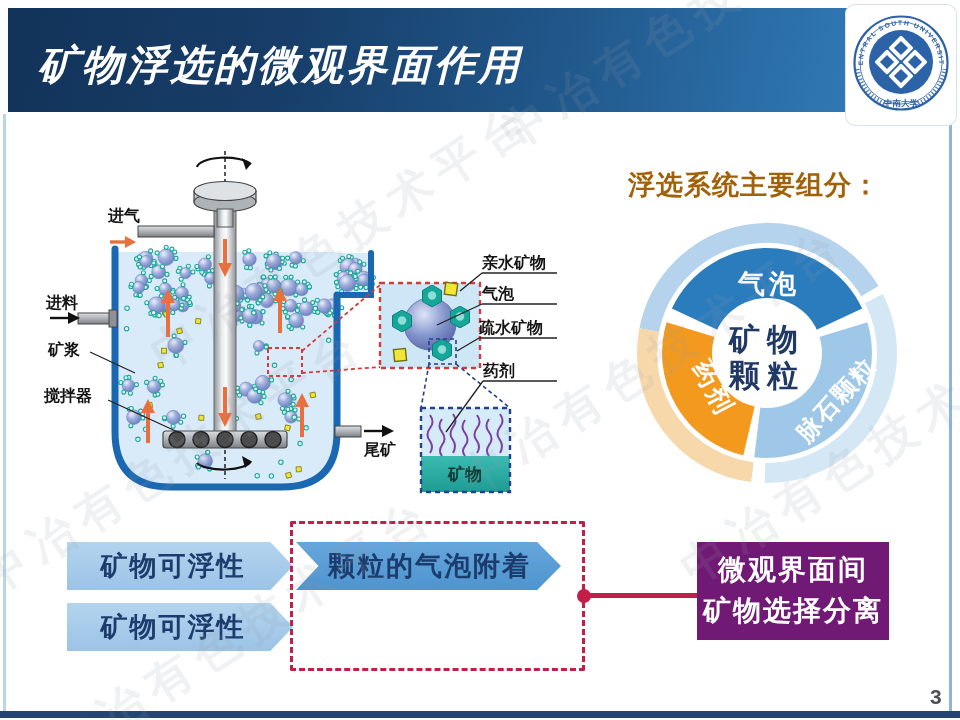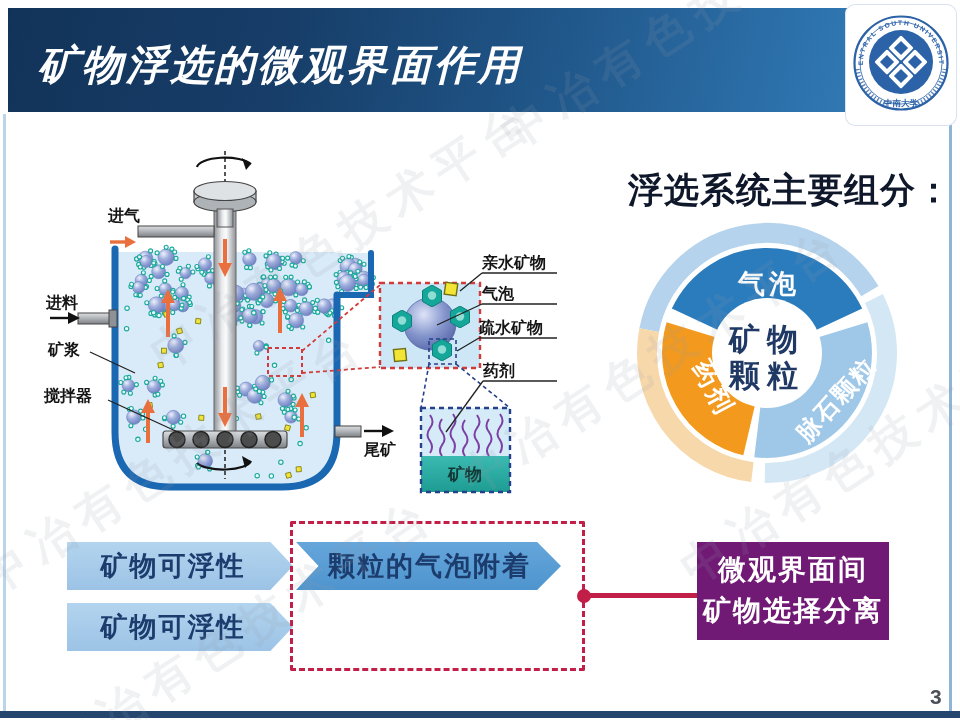--- a/index.html
+++ b/index.html
@@ -29,21 +29,21 @@
   .border-right{position:absolute;left:949px;top:114px;width:3px;height:598px;background:#8FB5D6;}
   .border-bottom{position:absolute;left:0;top:711px;width:960px;height:7px;background:#24466F;}
   
   .wm{
     position:absolute;z-index:30;pointer-events:none;white-space:nowrap;
     font-size:46px;font-weight:700;letter-spacing:10px;color:rgba(148,158,172,0.14);
     transform:rotate(-33deg);
   }
   
   .comp-heading{
-    position:absolute;left:628px;top:167px;font-size:35px;font-weight:700;color:#0f172a;
+    position:absolute;left:628px;top:167px;font-size:27px;font-weight:700;color:#a16207;
     letter-spacing:1px;white-space:nowrap;
   }
   #donut-svg{position:absolute;left:622px;top:198px;}
   
   .chev{position:absolute;height:48px;display:flex;align-items:center;justify-content:center;
     font-size:27px;font-weight:700;color:#1C3C6E;letter-spacing:2px;white-space:nowrap;}
   .chev-light{width:226px;left:67px;background:linear-gradient(180deg,#B3D4EE,#9CC3E6);
     clip-path:polygon(0 0,90% 0,100% 50%,90% 100%,0 100%);padding-right:14px;}
   .chev-dark{width:265px;left:296px;background:linear-gradient(180deg,#66A6DB,#4E94CE);
     clip-path:polygon(0 0,91% 0,100% 50%,91% 100%,0 100%,8.5% 50%);padding-left:12px;padding-right:10px;}

